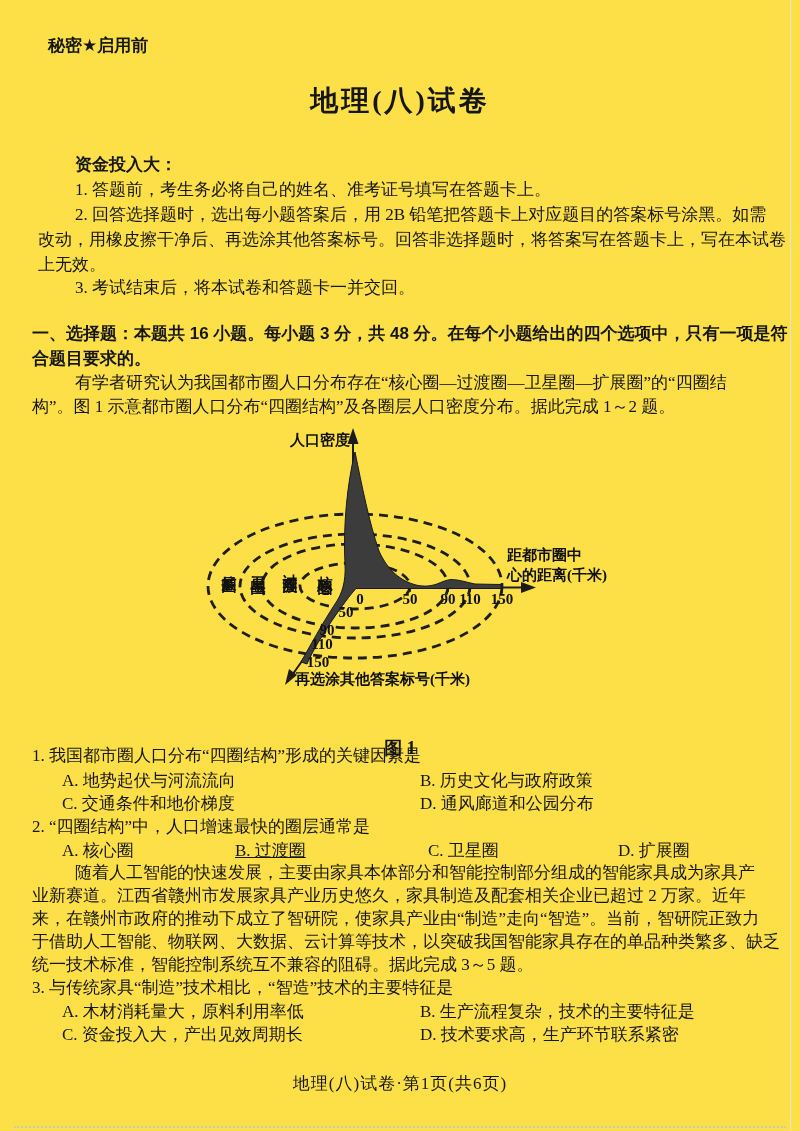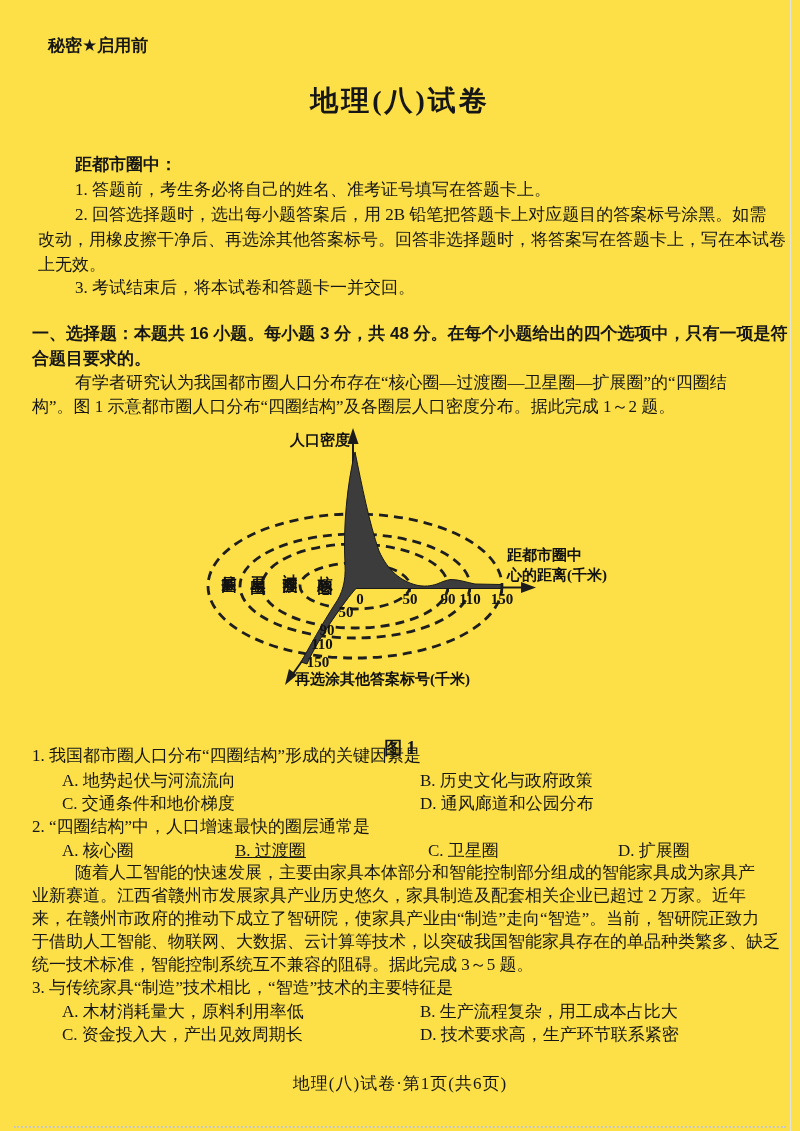--- a/index.html
+++ b/index.html
@@ -27,21 +27,21 @@
   .edge-r{position:absolute;top:0;bottom:0;right:9px;width:1px;background:#e4e4df;}
 </style>
 </head>
 <body>
 
 <div class="page">
 
   <div class="secmark sans">秘密★启用前</div>
   <h1 class="title">地理(八)试卷</h1>
 
-  <div class="ln b" style="left:75px;top:154px;">距都市圈中：</div>
+  <div class="ln b" style="left:75px;top:154px;">资金投入大：</div>
   <div class="ln" style="left:75px;top:179px;">1. 答题前，考生务必将自己的姓名、准考证号填写在答题卡上。</div>
   <div class="ln" style="left:75px;top:204px;">2. 回答选择题时，选出每小题答案后，用 2B 铅笔把答题卡上对应题目的答案标号涂黑。如需</div>
   <div class="ln" style="left:38px;top:229px;">改动，用橡皮擦干净后、再选涂其他答案标号。回答非选择题时，将答案写在答题卡上，写在本试卷</div>
   <div class="ln" style="left:38px;top:254px;">上无效。</div>
   <div class="ln" style="left:75px;top:277px;">3. 考试结束后，将本试卷和答题卡一并交回。</div>
 
   <div class="ln b sans" style="left:32px;top:323px;">一、选择题：本题共 16 小题。每小题 3 分，共 48 分。在每个小题给出的四个选项中，只有一项是符</div>
   <div class="ln b sans" style="left:32px;top:348px;">合题目要求的。</div>
   <div class="ln" style="left:75px;top:372px;">有学者研究认为我国都市圈人口分布存在“核心圈—过渡圈—卫星圈—扩展圈”的“四圈结</div>
   <div class="ln" style="left:32px;top:396px;">构”。图 1 示意都市圈人口分布“四圈结构”及各圈层人口密度分布。据此完成 1～2 题。</div>
@@ -126,21 +126,21 @@
   <div class="ln" style="left:618px;top:840px;">D. 扩展圈</div>
 
   <div class="ln" style="left:75px;top:862px;">随着人工智能的快速发展，主要由家具本体部分和智能控制部分组成的智能家具成为家具产</div>
   <div class="ln" style="left:32px;top:885px;">业新赛道。江西省赣州市发展家具产业历史悠久，家具制造及配套相关企业已超过 2 万家。近年</div>
   <div class="ln" style="left:32px;top:908px;">来，在赣州市政府的推动下成立了智研院，使家具产业由“制造”走向“智造”。当前，智研院正致力</div>
   <div class="ln" style="left:32px;top:931px;">于借助人工智能、物联网、大数据、云计算等技术，以突破我国智能家具存在的单品种类繁多、缺乏</div>
   <div class="ln" style="left:32px;top:954px;">统一技术标准，智能控制系统互不兼容的阻碍。据此完成 3～5 题。</div>
 
   <div class="ln" style="left:32px;top:977px;">3. 与传统家具“制造”技术相比，“智造”技术的主要特征是</div>
   <div class="ln" style="left:62px;top:1001px;">A. 木材消耗量大，原料利用率低</div>
-  <div class="ln" style="left:420px;top:1001px;">B. 生产流程复杂，用工成本占比大</div>
+  <div class="ln" style="left:420px;top:1001px;">B. 生产流程复杂，技术的主要特征是</div>
   <div class="ln" style="left:62px;top:1024px;">C. 资金投入大，产出见效周期长</div>
   <div class="ln" style="left:420px;top:1024px;">D. 技术要求高，生产环节联系紧密</div>
 
   <div class="footer">地理(八)试卷·第1页(共6页)</div>
 
   <div class="fold"></div>
   <div class="edge-r"></div>
 </div>
 
 </body></html>

